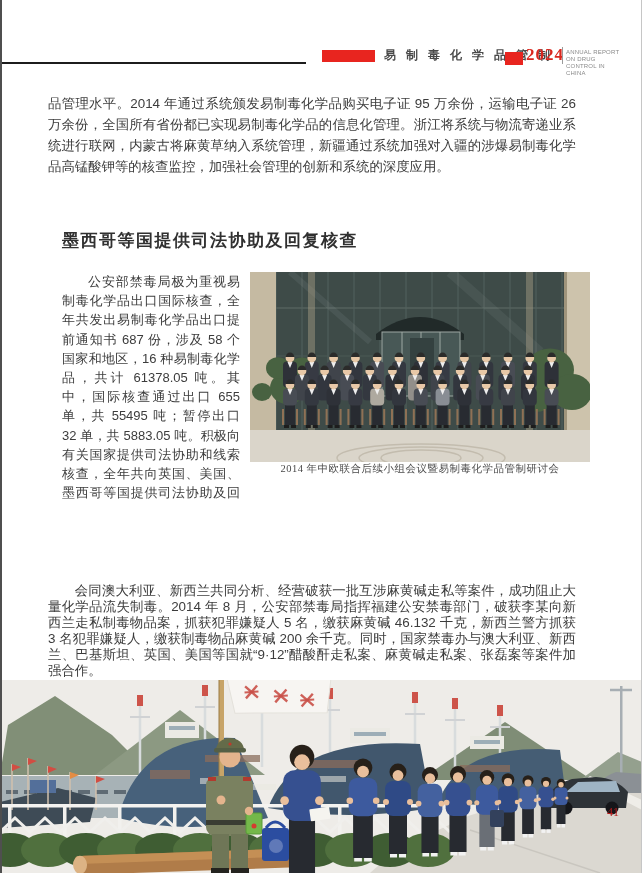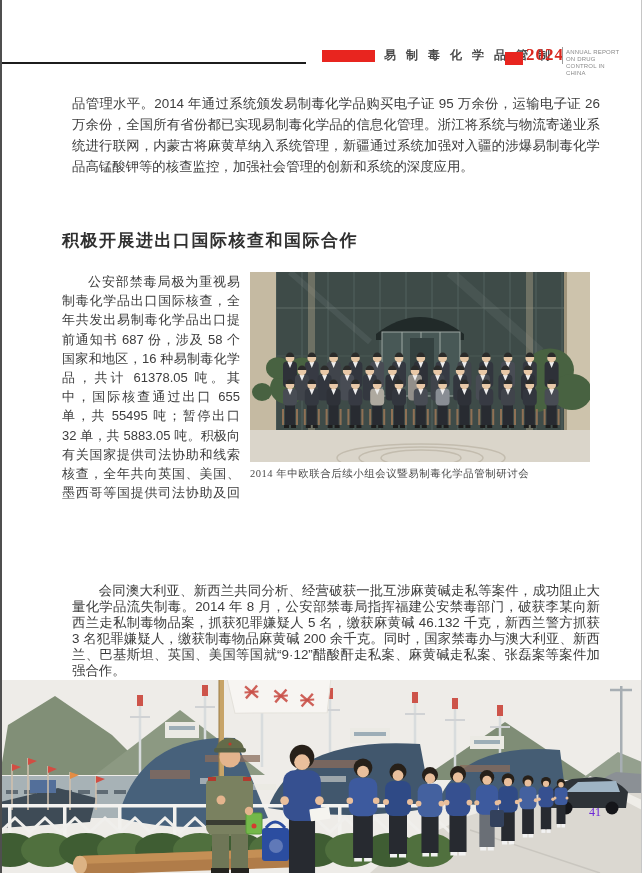--- a/index.html
+++ b/index.html
@@ -14,60 +14,60 @@
   .hdr-title{position:absolute;left:384px;top:47px;width:130px;font-family:"Liberation Serif",serif;
              font-size:12px;font-weight:bold;letter-spacing:3.5px;color:#4a4a4a;white-space:nowrap;}
   .hdr-box2{position:absolute;left:505px;top:52px;width:18px;height:13px;background:#e8251f;}
   .hdr-year{position:absolute;left:526px;top:45px;font-family:"Liberation Serif",serif;
             font-size:17px;font-weight:bold;color:#d9271e;letter-spacing:1px;}
   .hdr-div{position:absolute;left:562px;top:47px;width:1px;height:17px;background:#9a9a9a;}
   .hdr-en{position:absolute;left:566px;top:49px;width:60px;font-size:6px;line-height:7px;
           color:#8a8a8a;letter-spacing:.2px;}
 
   
-  .para{position:absolute;left:72px;width:528px;font-size:13.4px;line-height:21px;
+  .para{position:absolute;left:48px;width:528px;font-size:13.4px;line-height:21px;
         text-align:justify;color:#3c3c3c;}
   .p1{top:93px;}
   .heading{position:absolute;left:62px;top:229px;font-size:17px;font-weight:bold;
            color:#303030;letter-spacing:1.5px;}
   .twocol{position:absolute;left:62px;top:272px;width:528px;display:flex;gap:10px;}
   .colL{width:178px;height:230px;overflow:hidden;font-size:13px;line-height:19.2px;
         text-align:justify;text-indent:2em;color:#3c3c3c;}
   .colR{width:340px;}
   .photo1{width:340px;height:190px;overflow:hidden;background:#333;}
-  .cap{width:340px;margin-top:5px;font-family:"Liberation Serif",serif;
+  .cap{width:340px;text-align:center;font-family:"Liberation Serif",serif;
        font-size:10.5px;color:#4a4a4a;letter-spacing:.5px;}
   .p2c{top:504px;}
   .p3{top:583px;text-indent:2em;line-height:16px;z-index:2;}
 
   
   .photo2{position:absolute;left:0;top:680px;width:642px;height:193px;overflow:hidden;z-index:1;}
-  .pagenum{position:absolute;left:589px;top:805px;z-index:5;font-family:"Liberation Serif",serif;
-           font-size:12px;color:#6d28d9;}
+  .pagenum{position:absolute;left:607px;top:805px;z-index:5;font-family:"Liberation Serif",serif;
+           font-size:12px;color:#b91c1c;}
 </style>
 </head>
 <body>
 
 <div class="page">
   <div class="edge-l"></div>
   <div class="edge-r"></div>
 
   <div class="hdr-rule"></div>
   <div class="hdr-bar"></div>
   <div class="hdr-title">易 制 毒 化 学 品 管 制</div>
   <div class="hdr-box2"></div>
   <div class="hdr-year">2024</div>
   <div class="hdr-div"></div>
   <div class="hdr-en">
     <span>ANNUAL REPORT ON DRUG</span><br>
     <span>CONTROL IN CHINA</span>
   </div>
 
   <div class="para p1">品管理水平。2014 年通过系统颁发易制毒化学品购买电子证 95 万余份，运输电子证 26 万余份，全国所有省份都已实现易制毒化学品的信息化管理。浙江将系统与物流寄递业系统进行联网，内蒙古将麻黄草纳入系统管理，新疆通过系统加强对入疆的涉爆易制毒化学品高锰酸钾等的核查监控，加强社会管理的创新和系统的深度应用。</div>
-  <div class="heading">积极开展进出口国际核查和国际合作</div>
+  <div class="heading">墨西哥等国提供司法协助及回复核查</div>
 
   <div class="twocol">
     <div class="colL">公安部禁毒局极为重视易制毒化学品出口国际核查，全年共发出易制毒化学品出口提前通知书 687 份，涉及 58 个国家和地区，16 种易制毒化学品，共计 61378.05 吨。其中，国际核查通过出口 655 单，共 55495 吨；暂停出口 32 单，共 5883.05 吨。积极向有关国家提供司法协助和线索核查，全年共向英国、美国、墨西哥等国提供司法协助及回复核查</div>
     <div class="colR">
       <div class="photo1">
         <svg id="svg1" width="340" height="190" viewBox="0 0 340 190" xmlns="http://www.w3.org/2000/svg">
             <rect x="0" y="0" width="340" height="190" fill="#34423f"></rect>
             <line x1="26" y1="0" x2="26" y2="158" stroke="#475652" stroke-width="1.2"></line>
             <line x1="52" y1="0" x2="52" y2="158" stroke="#475652" stroke-width="1.2"></line>
             <line x1="78" y1="0" x2="78" y2="158" stroke="#475652" stroke-width="1.2"></line>

